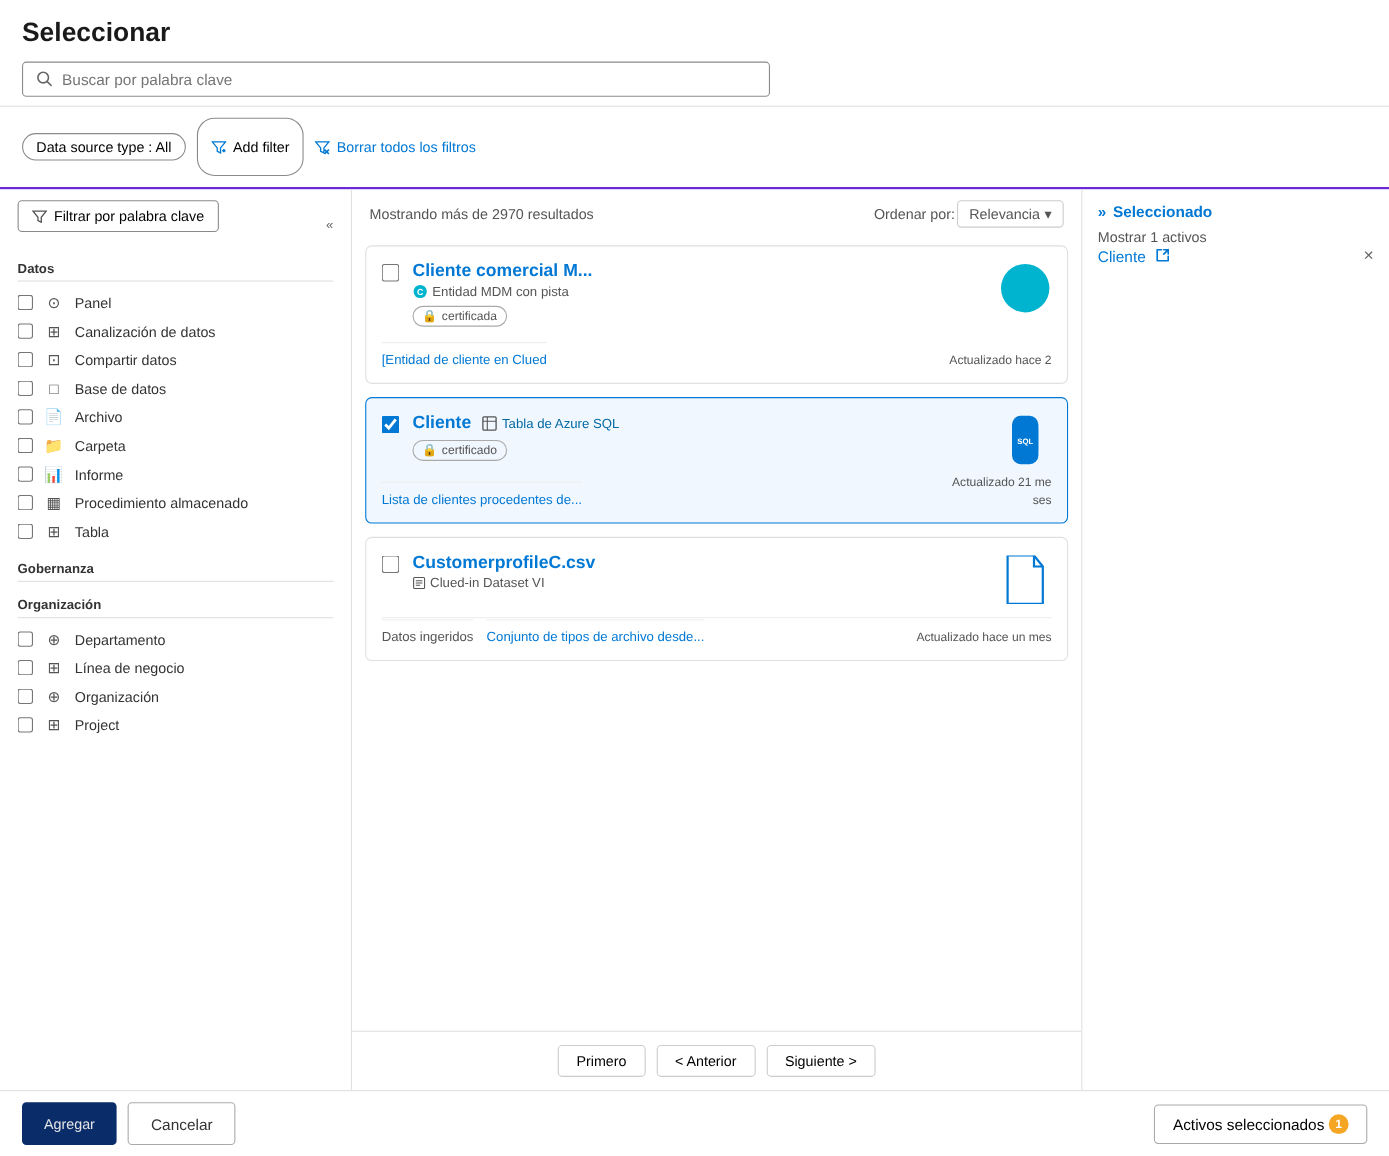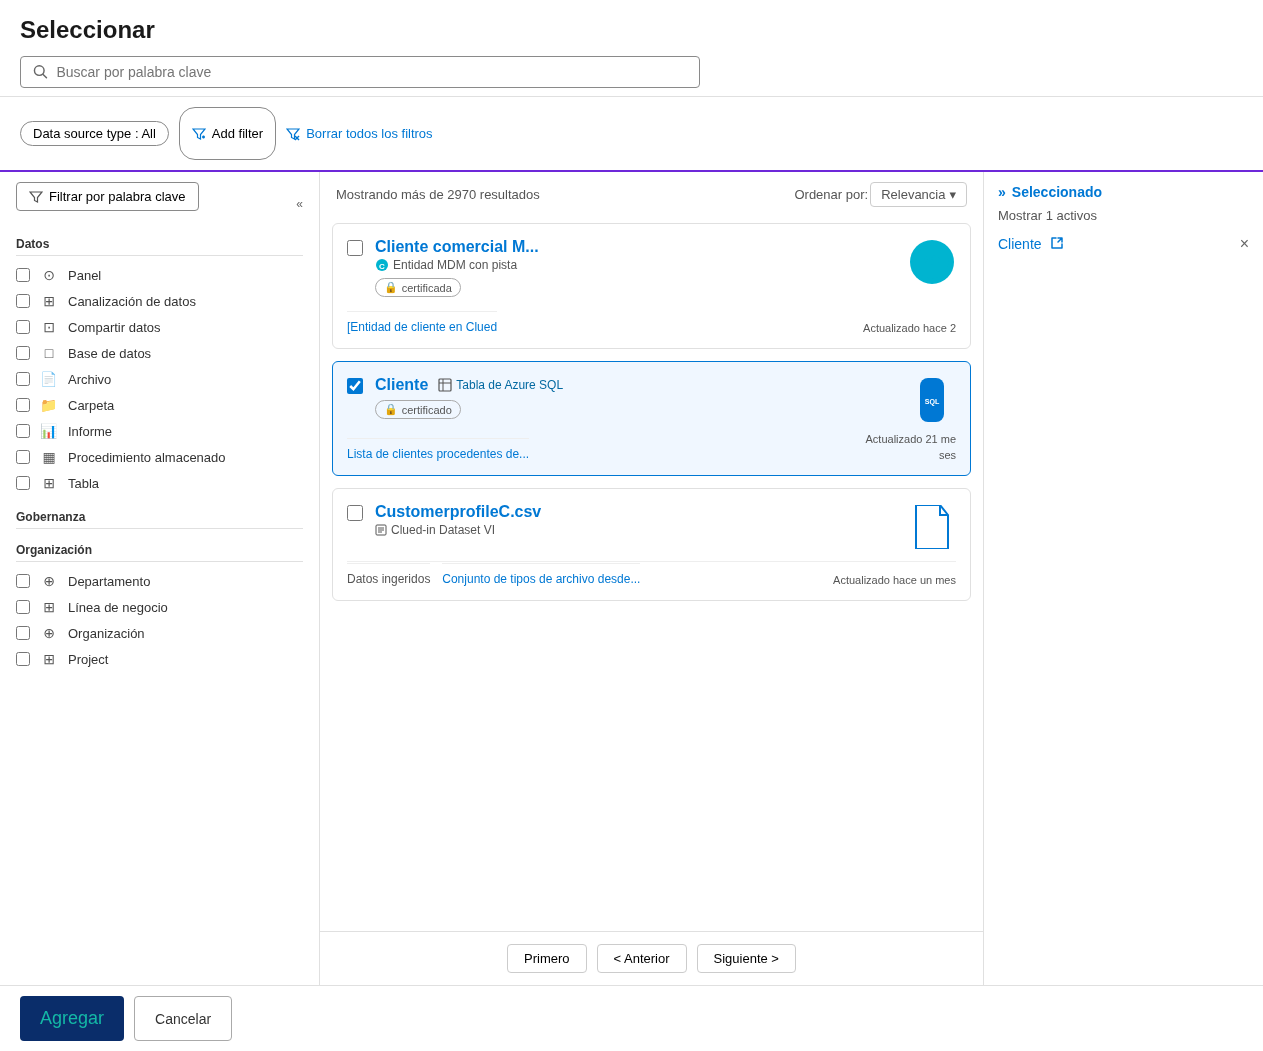--- a/index.html
+++ b/index.html
@@ -56,29 +56,29 @@
     .card-meta { font-size: 11px; color: #555; margin-top: 4px; text-align: right; }
     .card-footer { display: flex; justify-content: space-between; align-items: flex-end; margin-top: 4px; }
 
     
     .pagination { display: flex; justify-content: center; align-items: center; gap: 10px; padding: 12px 16px; border-top: 1px solid #e0e0e0; }
     .page-btn { border: 1px solid #ccc; border-radius: 4px; padding: 6px 16px; font-size: 13px; cursor: pointer; background: #fff; }
 
     
     .right-panel { width: 280px; border-left: 1px solid #e0e0e0; display: flex; flex-direction: column; padding: 12px 14px; }
     .right-panel-header { display: flex; align-items: center; gap: 6px; font-size: 14px; font-weight: 600; color: #0078d4; margin-bottom: 8px; }
-    .active-count { font-size: 13px; color: #555; margin-bottom: 12px; }
+    .active-count { font-size: 13px; color: #555; margin-bottom: 1px; }
     .selected-item { display: flex; align-items: center; gap: 8px; font-size: 14px; color: #0078d4; cursor: pointer; }
     .selected-item-remove { margin-left: auto; cursor: pointer; color: #666; font-size: 16px; }
     .external-link-icon { font-size: 12px; }
 
     
     .bottom-bar { display: flex; justify-content: space-between; align-items: center; padding: 10px 20px; border-top: 1px solid #e0e0e0; background: #fff; }
     .bottom-left { display: flex; gap: 10px; }
-    .btn-primary { background: #0a2d6a; color: #14b8a6; border: none; border-radius: 4px; padding: 12px 20px; font-size: 18px; cursor: pointer; }
+    .btn-primary { background: #0a2d6a; color: #e5e5e5; border: none; border-radius: 4px; padding: 12px 20px; font-size: 13px; cursor: pointer; }
     .btn-secondary { background: #fff; color: #333; border: 1px solid #aaa; border-radius: 4px; padding: 8px 20px; font-size: 14px; cursor: pointer; }
     .btn-activos { background: #fff; border: 1px solid #aaa; border-radius: 4px; padding: 8px 16px; font-size: 14px; cursor: pointer; display: flex; align-items: center; gap: 4px; }
     .activos-badge { background: #f5a623; color: #fff; border-radius: 50%; width: 18px; height: 18px; display: inline-flex; align-items: center; justify-content: center; font-size: 11px; font-weight: bold; }
 
     
     .mdm-icon { width: 44px; height: 44px; border-radius: 50%; background: #00b4d0; display: flex; align-items: center; justify-content: center; color: white; font-size: 22px; font-weight: bold; }
     
     .sql-icon { width: 24px; height: 44px; border-radius: 8px; background: #0078d4; display: flex; align-items: center; justify-content: center; color: white; font-size: 11px; font-weight: bold; }
 
     .card-row { display: flex; justify-content: space-between; align-items: flex-start; }
@@ -358,14 +358,18 @@
         <span class="selected-item-remove">×</span>
       </div>
     </div>
   </div>
 
   <div class="bottom-bar">
     <div class="bottom-left">
       <button class="btn-primary">Agregar</button>
       <button class="btn-secondary">Cancelar</button>
     </div>
+    <button class="btn-activos">
+      <span>Activos seleccionados</span>
+      <span class="activos-badge">1</span>
+    </button>
   </div>
 </div>
 
 </body></html>

